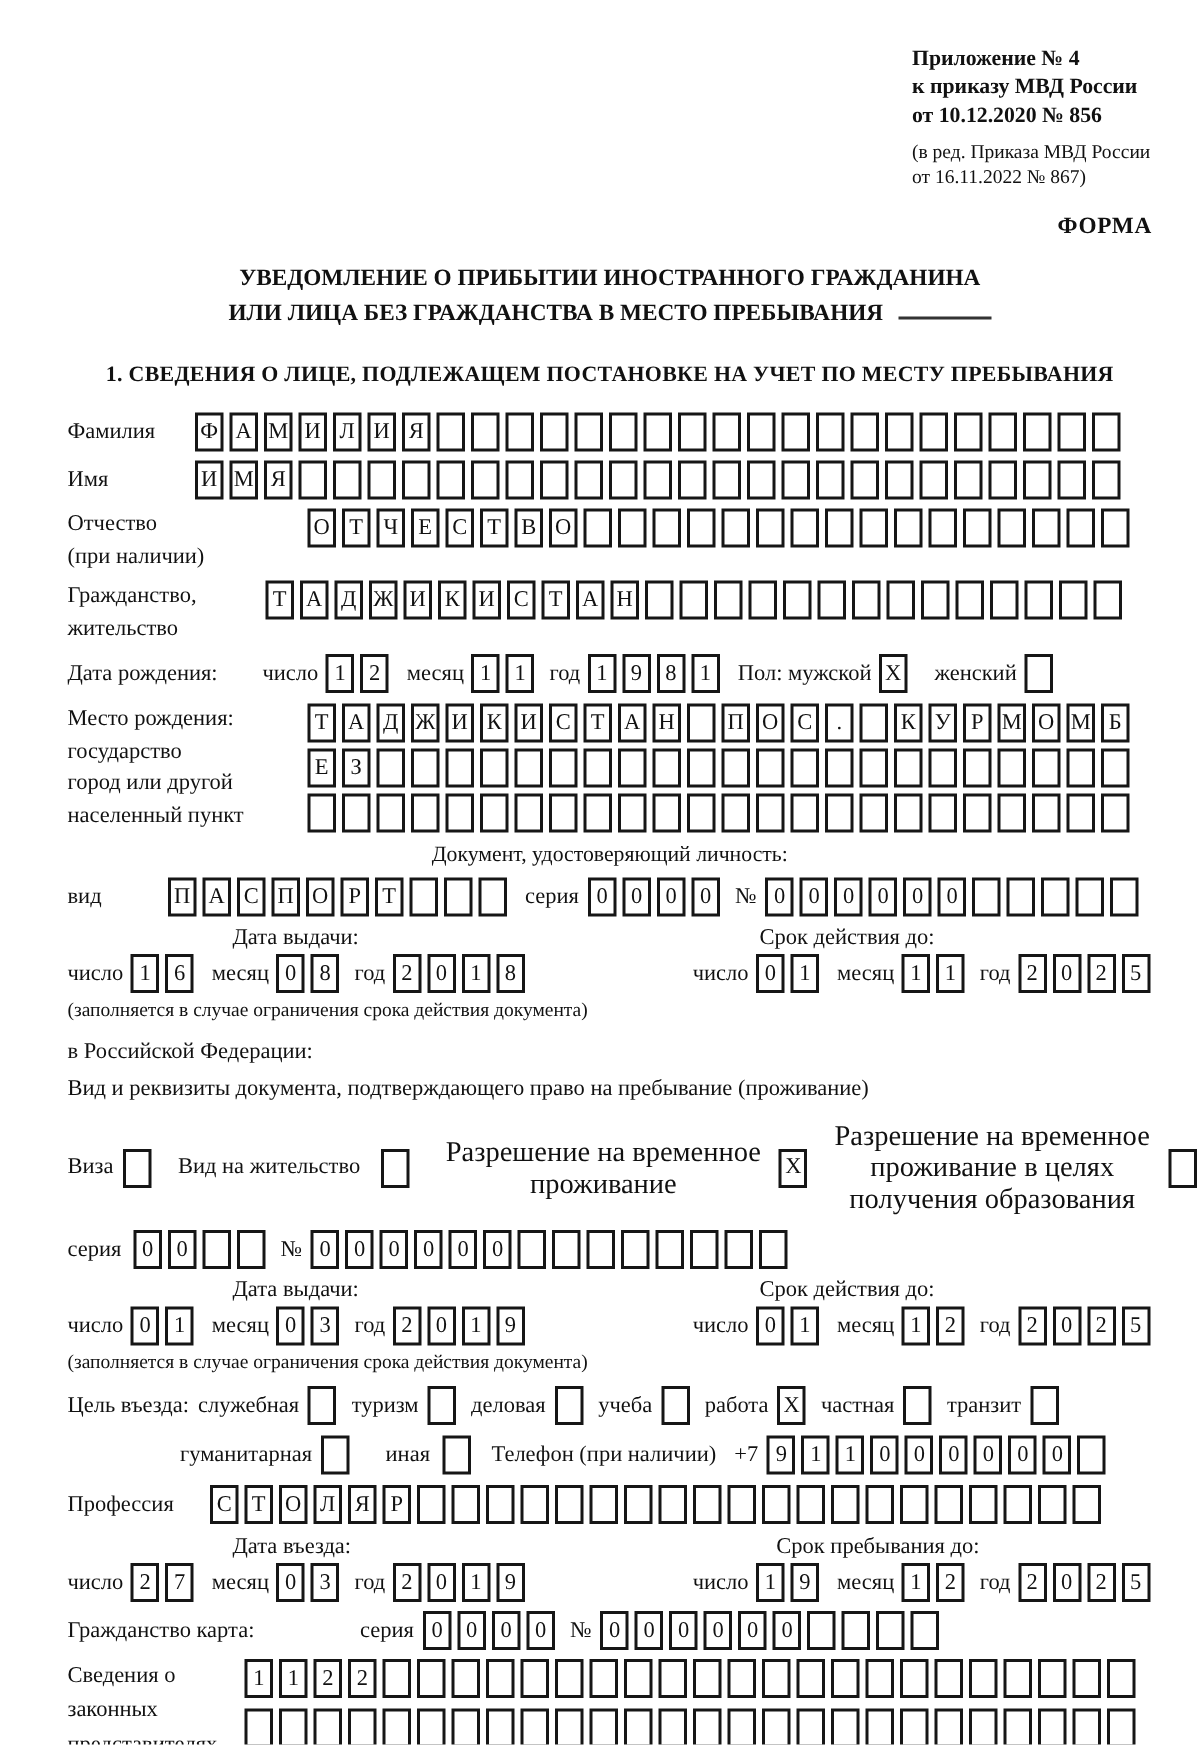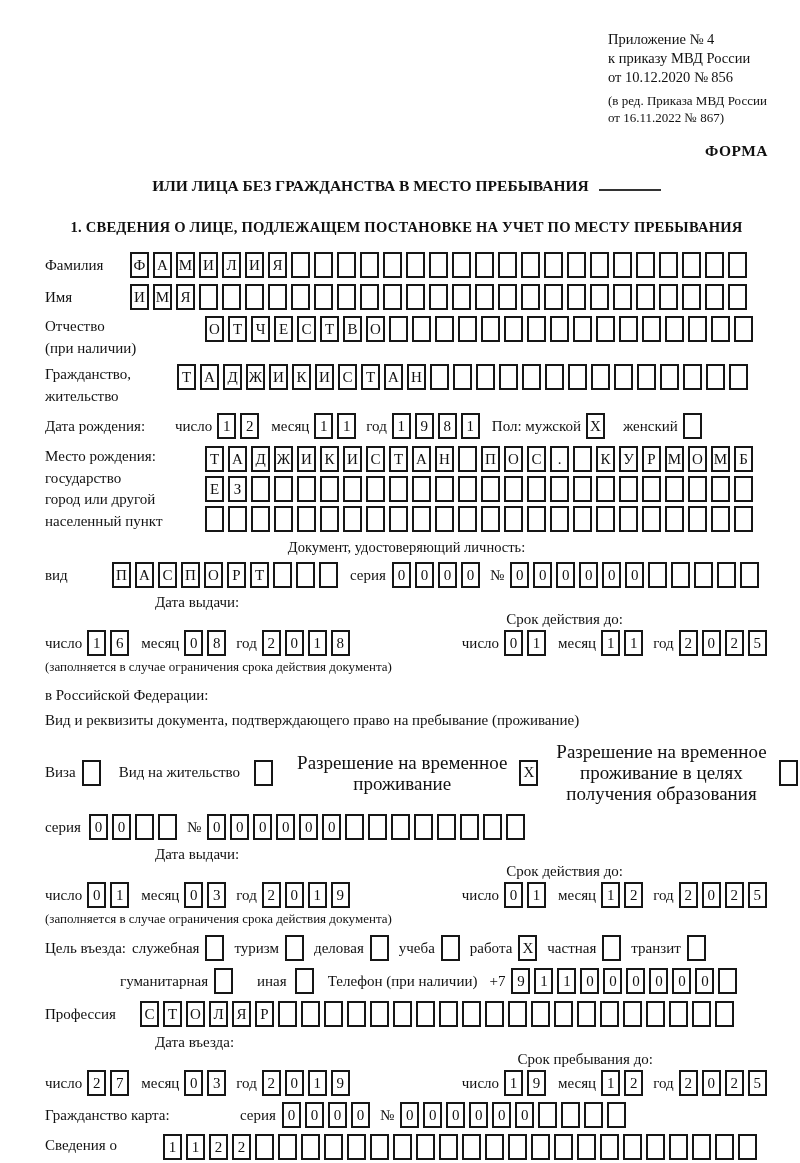--- a/index.html
+++ b/index.html
@@ -3,21 +3,21 @@
 <meta charset="utf-8">
 <style>
   * { margin:0; padding:0; box-sizing:border-box; }
   html,body { background:#fff; }
   body {
     width:800px; height:1163px; overflow:hidden;
     font-family:"Liberation Serif","DejaVu Serif",serif;
     color:#111;
     padding:30px 32px 0 45px;
   }
-  .appendix { width:160px; margin-left:auto; font-size:14.5px; line-height:19px; }
+  .appendix { width:160px; margin-left:auto; font-size:14.5px; line-height:19px;font-weight:bold; }
   .edition  { width:160px; margin-left:auto; font-size:13px; line-height:17px; margin-top:5px; }
   .forma { text-align:right; font-weight:bold; font-size:15.5px; margin-top:16px; letter-spacing:.5px; }
   .title { text-align:center; font-weight:bold; font-size:15.5px; line-height:23px; margin-top:14px; }
   .blank-line { display:inline-block; width:62px; border-bottom:2px solid #333; height:14px; margin-left:10px; }
   .section1 { text-align:center; font-weight:bold; font-size:14.6px; margin-top:22px; letter-spacing:.2px; }
 
   .form-body { margin-top:16px; }
   .row { display:flex; align-items:flex-start; margin-bottom:5px; }
   .lbl { font-size:15px; line-height:27px; flex:0 0 auto; }
   .lblcol { font-size:15px; line-height:21.5px; flex:0 0 auto; }
@@ -28,21 +28,21 @@
     font-size:15px; flex:0 0 auto; background:#fff;
   }
   .w85 { width:85px; } .w125 { width:125px; } .w132 { width:132px; } .w160 { width:160px; }
   .w62 { width:62px; } .w95 { width:95px; } .w150 { width:150px; } .w118 { width:118px; }
   .mrow { margin-bottom:4px; }
   .dlabel { font-size:15px; margin-right:5px; flex:0 0 auto; }
   .gap8 { margin-left:8px; } .gap6 { margin-left:6px; } .gap12 { margin-left:12px; }
   .gap14 { margin-left:14px; } .gap20 { margin-left:20px; }
   .gap40 { margin-left:40px; } .gap75 { margin-left:75px; } .gap110 { margin-left:110px; }
   .center-head { text-align:center; font-weight:normal; font-size:14.5px; margin:7px 0 6px; }
-  .dheads { display:flex; font-size:15px; margin:6px 0 2px;flex-direction:column; }
+  .dheads { display:flex; font-size:15px; margin:6px 0 2px; }
   .dh-right { margin-left:auto; margin-right:145px; }
   .dh-right2 { margin-left:auto; margin-right:115px; }
   .daterow { display:flex; align-items:center; margin-bottom:2px; }
   .rgroup { margin-left:108px; }
   .note-right { text-align:left; font-size:13px; margin:3px 0 8px; }
   .para { font-size:15px; line-height:25px; margin-top:4px; }
   .chk-row { display:flex; align-items:center; margin:8px 0 10px; }
   .chk-lbl { font-size:15px; line-height:27px; flex:0 0 auto; }
   .chk-multi { font-size:19px; line-height:21px; text-align:center; flex:0 0 auto; }
   .purpose-row { display:flex; align-items:center; margin-bottom:7px; }
@@ -56,20 +56,21 @@
   <div>к приказу МВД России</div>
   <div>от 10.12.2020 № 856</div>
 </div>
 <div class="edition">
   <div>(в ред. Приказа МВД России</div>
   <div>от 16.11.2022 № 867)</div>
 </div>
 <div class="forma">ФОРМА</div>
 
 <div class="title">
+  <div>УВЕДОМЛЕНИЕ О ПРИБЫТИИ ИНОСТРАННОГО ГРАЖДАНИНА</div>
   <div><span>ИЛИ ЛИЦА БЕЗ ГРАЖДАНСТВА В МЕСТО ПРЕБЫВАНИЯ</span><span class="blank-line"></span></div>
 </div>
 
 <div class="section1">1. СВЕДЕНИЯ О ЛИЦЕ, ПОДЛЕЖАЩЕМ ПОСТАНОВКЕ НА УЧЕТ ПО МЕСТУ ПРЕБЫВАНИЯ</div>
 
 <div class="form-body">
 
   <div class="row">
     <span class="lbl w85">Фамилия</span>
     <span class="cells">

